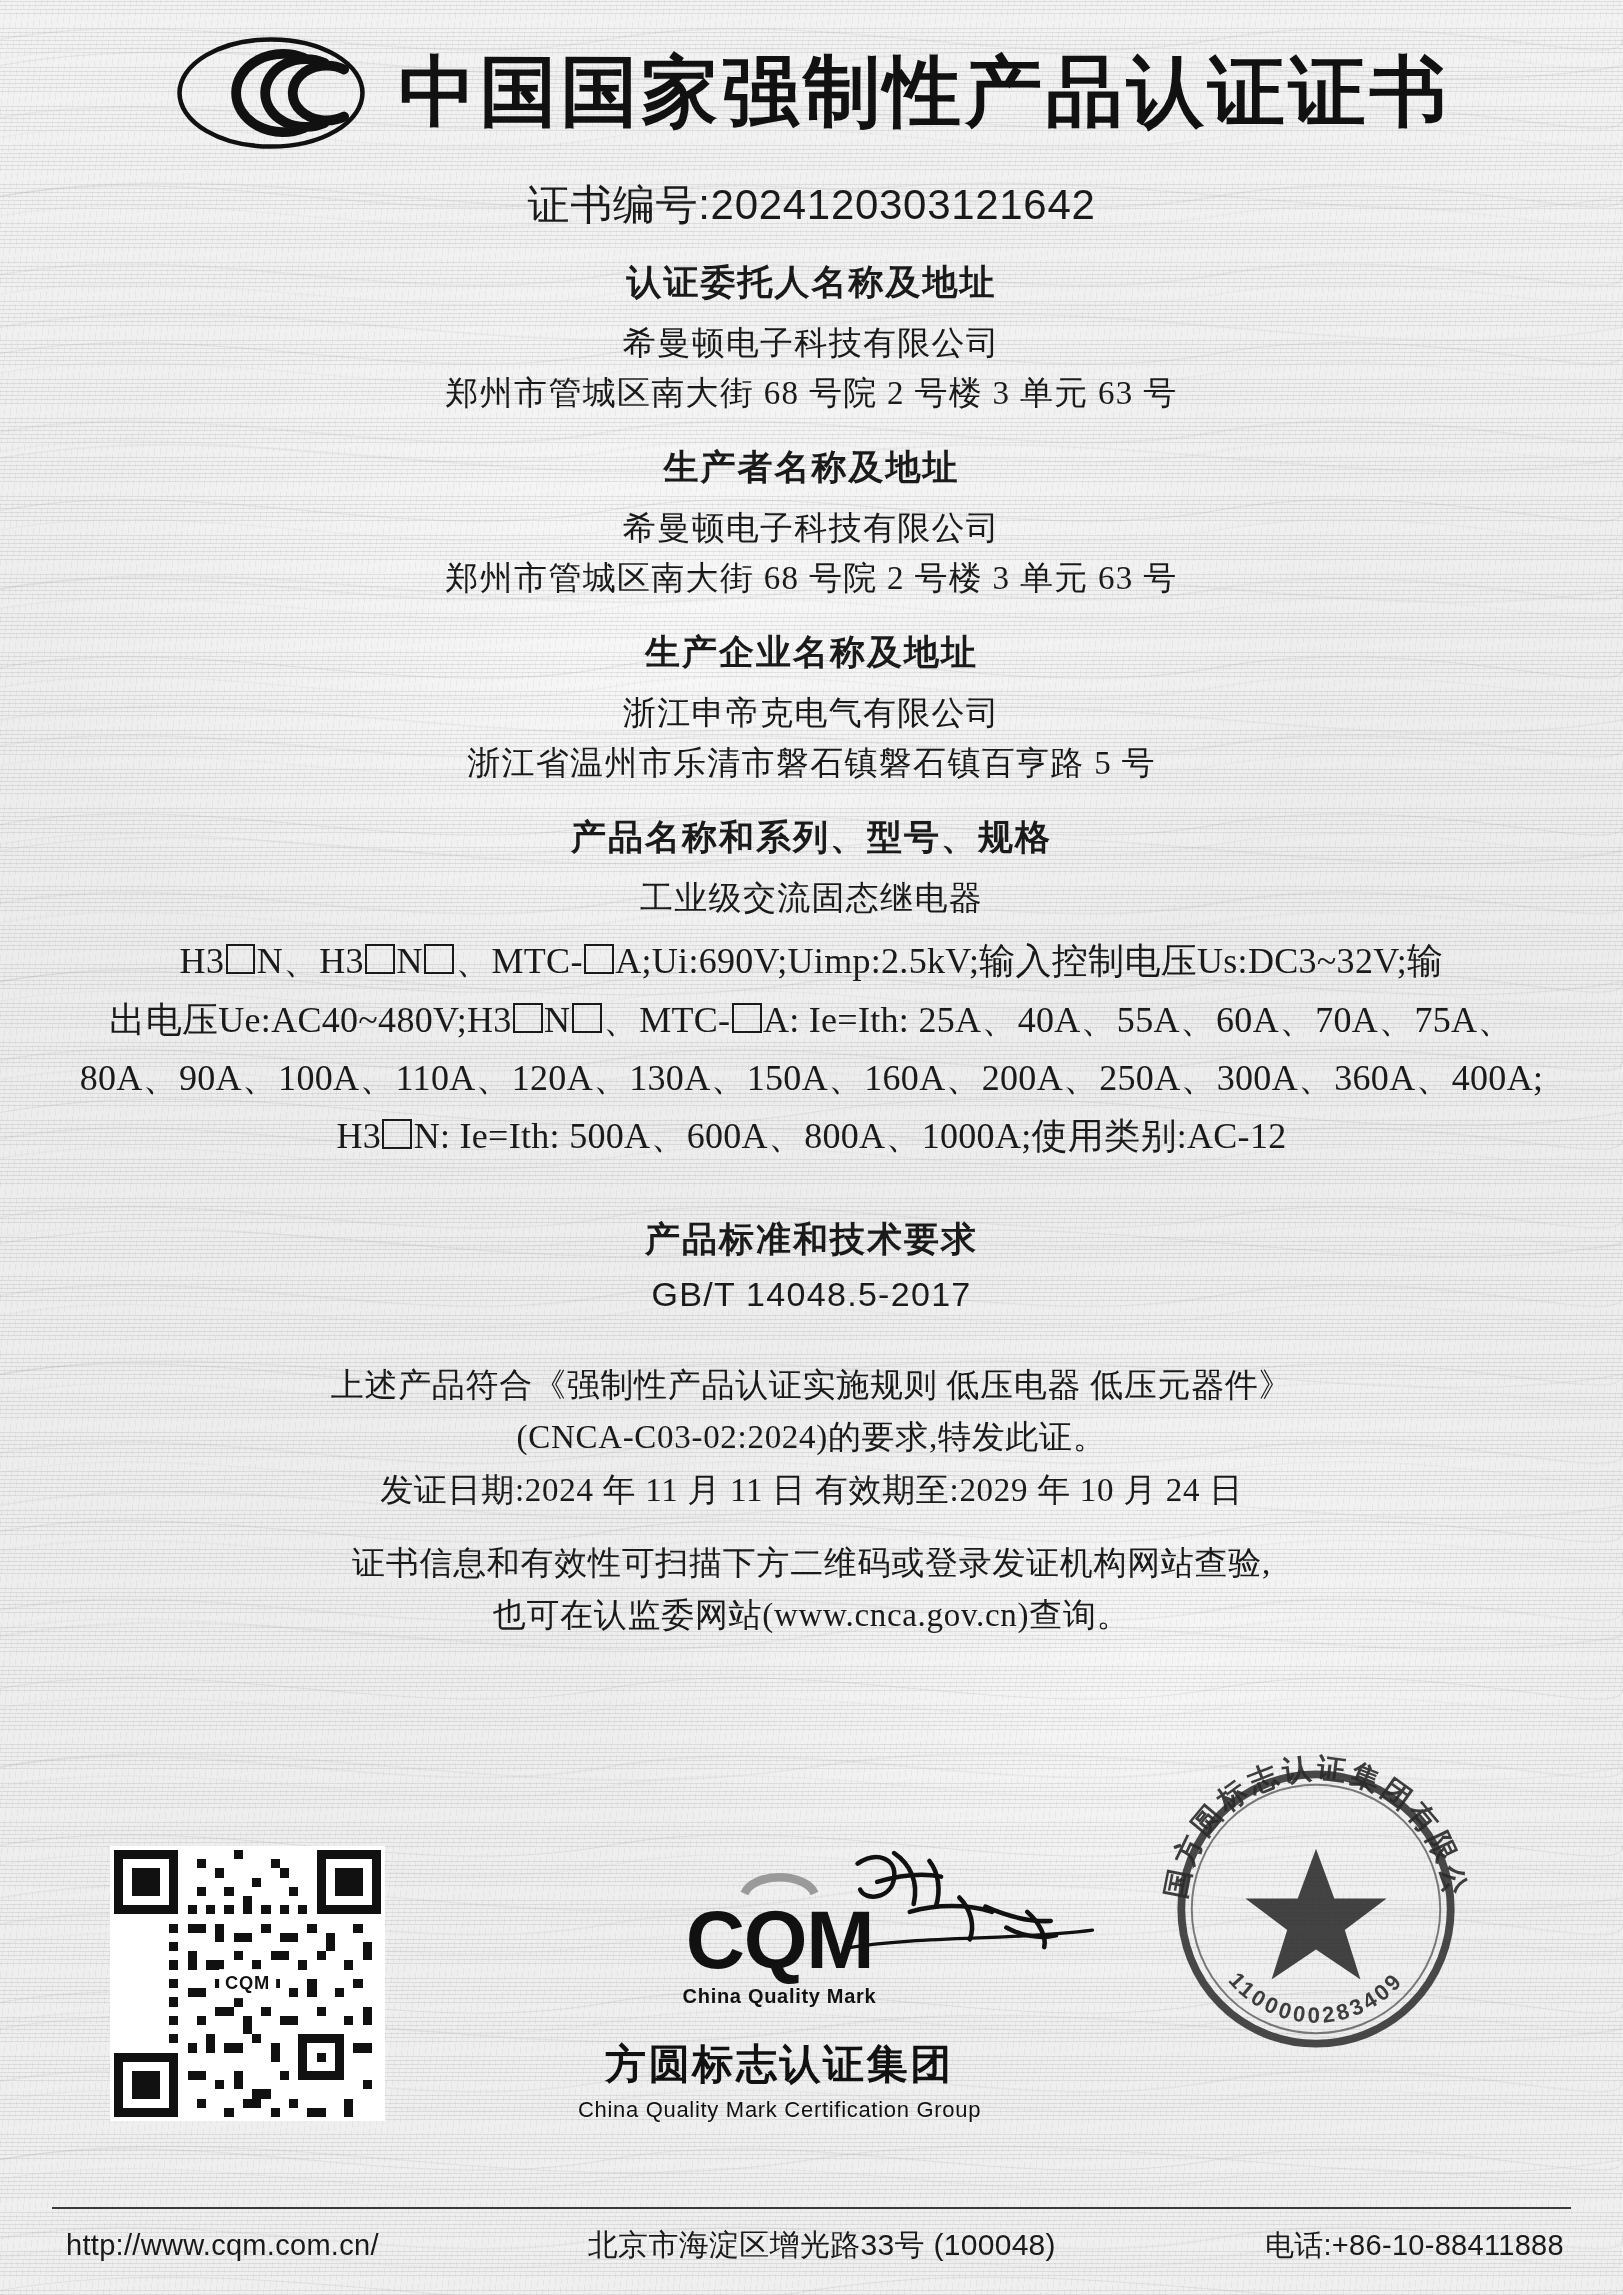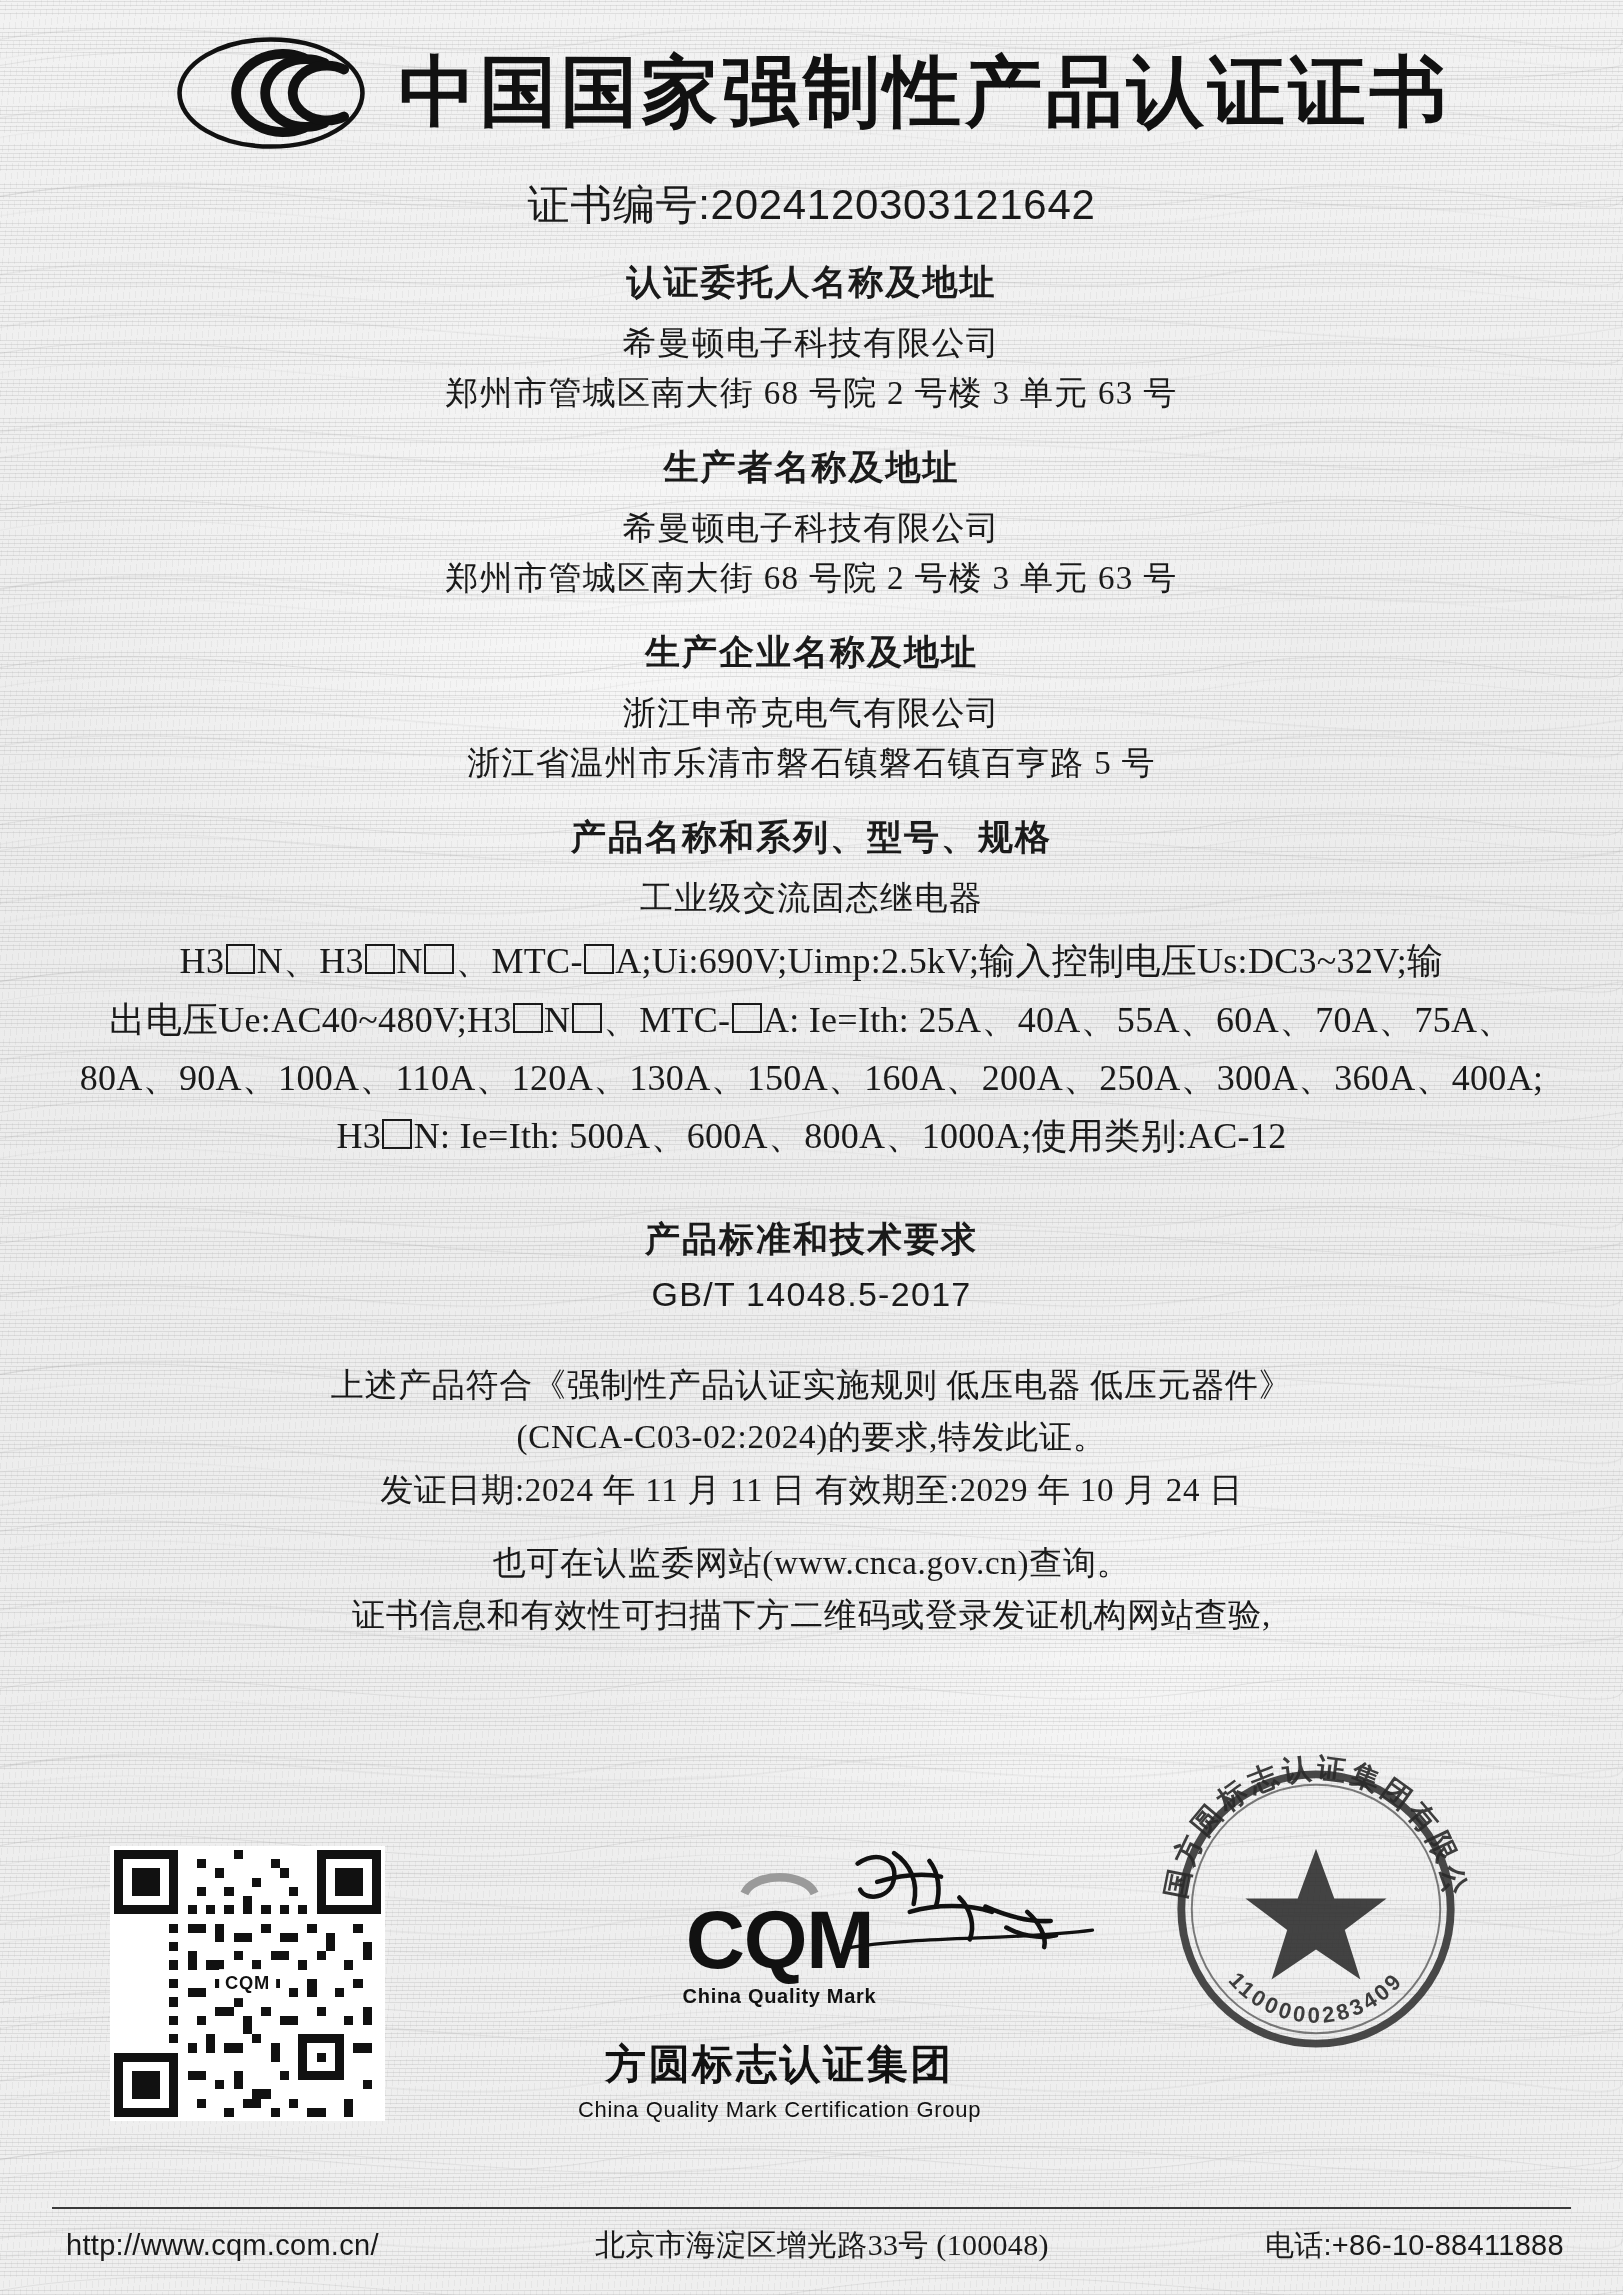--- a/index.html
+++ b/index.html
@@ -251,21 +251,21 @@
     left: 66px;
     right: 59px;
     bottom: 29px;
     display: flex;
     align-items: center;
     justify-content: space-between;
     font-size: 29px;
     font-family: "Liberation Sans", "DejaVu Sans", sans-serif;
     letter-spacing: 0.3px;
   }
-  .footer .mid { font-family: Liberation Serif, serif; font-size: 30px; }
+  .footer .mid { font-family: Liberation Sans, sans-serif; font-size: 30px; }
 </style>
 </head>
 <body>
 
 <div class="cert-page">
 
   <svg class="wave-overlay" viewBox="0 0 2480 3507" preserveAspectRatio="none">
     <defs>
       <pattern id="wv" width="2480" height="120" patternUnits="userSpaceOnUse">
         <path d="M0,60 C310,4 620,116 930,60 C1240,4 1550,116 1860,60 C2170,4 2480,116 2480,60" fill="none" stroke="#9a9a9a" stroke-width="1.2" opacity="0.5"></path>
@@ -328,22 +328,22 @@
       <div class="standard-value">GB/T 14048.5-2017</div>
     </div>
 
     <div class="statement">
       <span class="ln">上述产品符合《强制性产品认证实施规则  低压电器  低压元器件》</span>
       <span class="ln">(CNCA-C03-02:2024)的要求,特发此证。</span>
       <span class="ln">发证日期:2024 年 11 月 11 日  有效期至:2029 年 10 月 24 日</span>
     </div>
 
     <div class="verify">
+      <div>证书信息和有效性可扫描下方二维码或登录发证机构网站查验,</div>
       <div>也可在认监委网站(www.cnca.gov.cn)查询。</div>
-      <div>证书信息和有效性可扫描下方二维码或登录发证机构网站查验,</div>
     </div>
 
   </div>
 
   <div class="marks">
 
     <div class="qr">
       <svg viewBox="0 0 29 29" width="267" height="267" shape-rendering="crispEdges">
         <rect width="29" height="29" fill="#fff"></rect>
         <g fill="#111">

